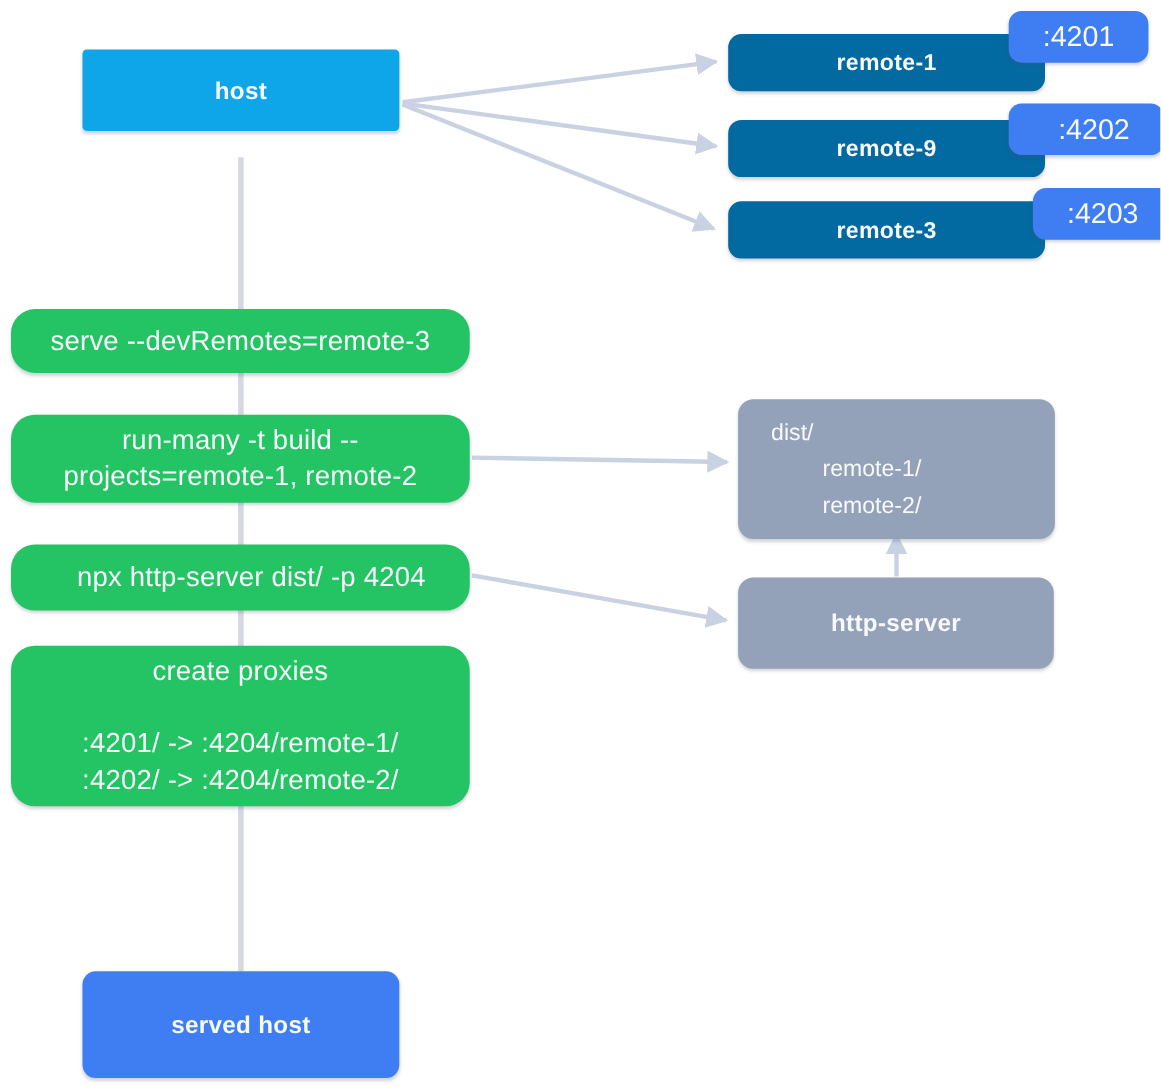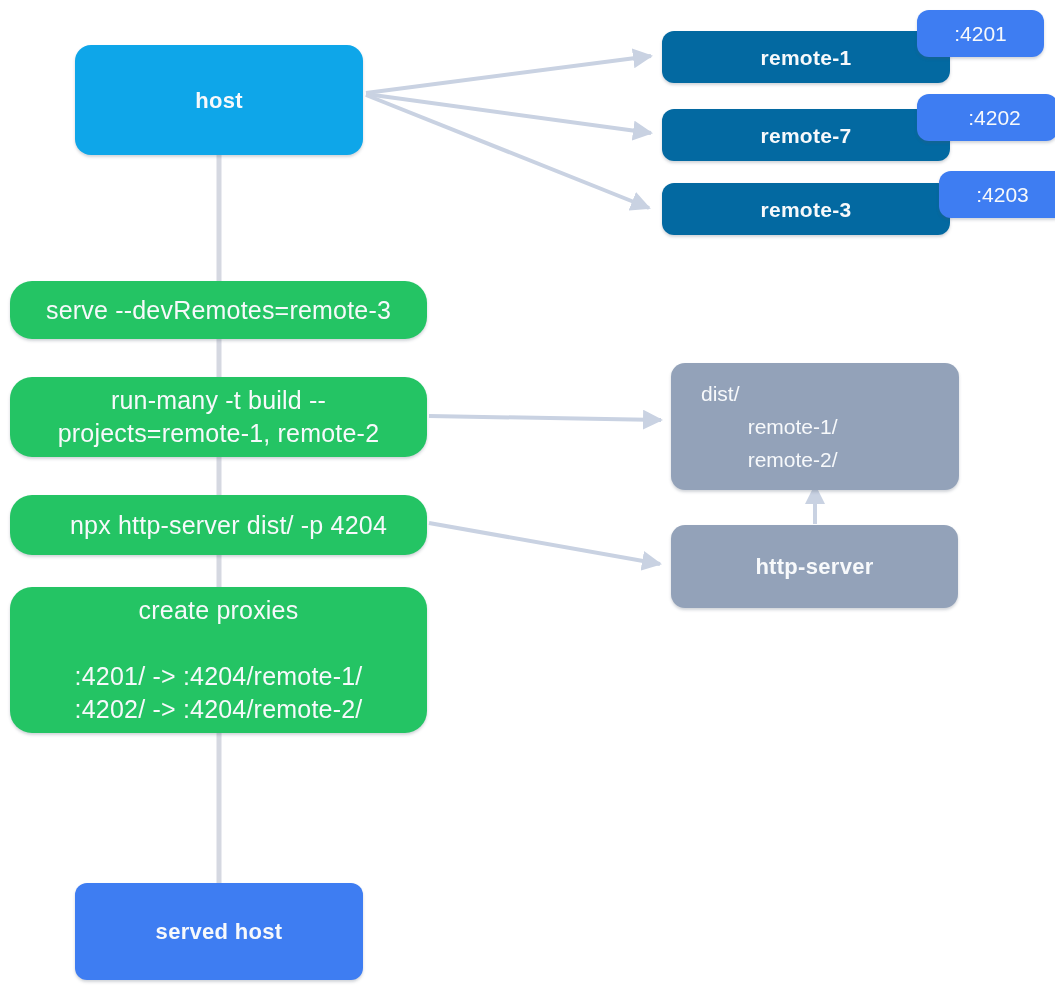--- a/index.html
+++ b/index.html
@@ -30,23 +30,23 @@
     color: #F7F9FB;
     box-sizing: border-box;
     text-align: center;
     white-space: pre-line;
     line-height: 33px;
     box-shadow: 0 2px 3px rgba(71, 85, 105, 0.25);
     z-index: 1;
   }
   .host {
     left: 75px; top: 45px;
-    width: 288px; height: 110px;
+    width: 288px; height: 74px;
     background: #0EA6E9;
-    border-radius: 16px;
+    border-radius: 4px;
     font-size: 22px;
     font-weight: 700;
     letter-spacing: 0.3px;
   }
   .remote {
     left: 662px;
     width: 288px; height: 52px;
     background: #0369a1;
     border-radius: 12px;
     font-size: 21px;
@@ -59,21 +59,21 @@
   .badge {
     position: absolute;
     left: 917px;
     width: 127px; height: 47px;
     background: #3E7DF2;
     border-radius: 12px;
     display: flex;
     align-items: center;
     justify-content: center;
     color: #F7F9FB;
-    font-size: 21px;
+    font-size: 26px;
     font-weight: 400;
     box-shadow: 0 2px 3px rgba(71, 85, 105, 0.25);
     z-index: 2;
   }
   .badge-1 { top: 10px; }
   .badge-2 { top: 94px; padding-left: 14px; }
   .badge-3 { top: 171px; margin-left: 22px; }
   .step {
     left: 10px;
     width: 417px;
@@ -138,21 +138,21 @@
     <line class="edge" x1="429" y1="416" x2="661" y2="420" marker-end="url(#arw)"></line>
     <line class="edge" x1="429" y1="523" x2="660" y2="564" marker-end="url(#arw)"></line>
     <line class="edge" x1="815" y1="524" x2="815" y2="486" marker-end="url(#arw)"></line>
   </svg>
 
   <div class="node host">host</div>
 
   <div class="node remote remote-1">remote-1</div>
   <div class="badge badge-1">:4201</div>
 
-  <div class="node remote remote-2">remote-7</div>
+  <div class="node remote remote-2">remote-9</div>
   <div class="badge badge-2">:4202</div>
 
   <div class="node remote remote-3">remote-3</div>
   <div class="badge badge-3">:4203</div>
 
   <div class="node step step-1">serve --devRemotes=remote-3</div>
   <div class="node step step-2">run-many -t build --
 projects=remote-1, remote-2</div>
   <div class="node step step-3">npx http-server dist/ -p 4204</div>
   <div class="node step step-4">create proxies

